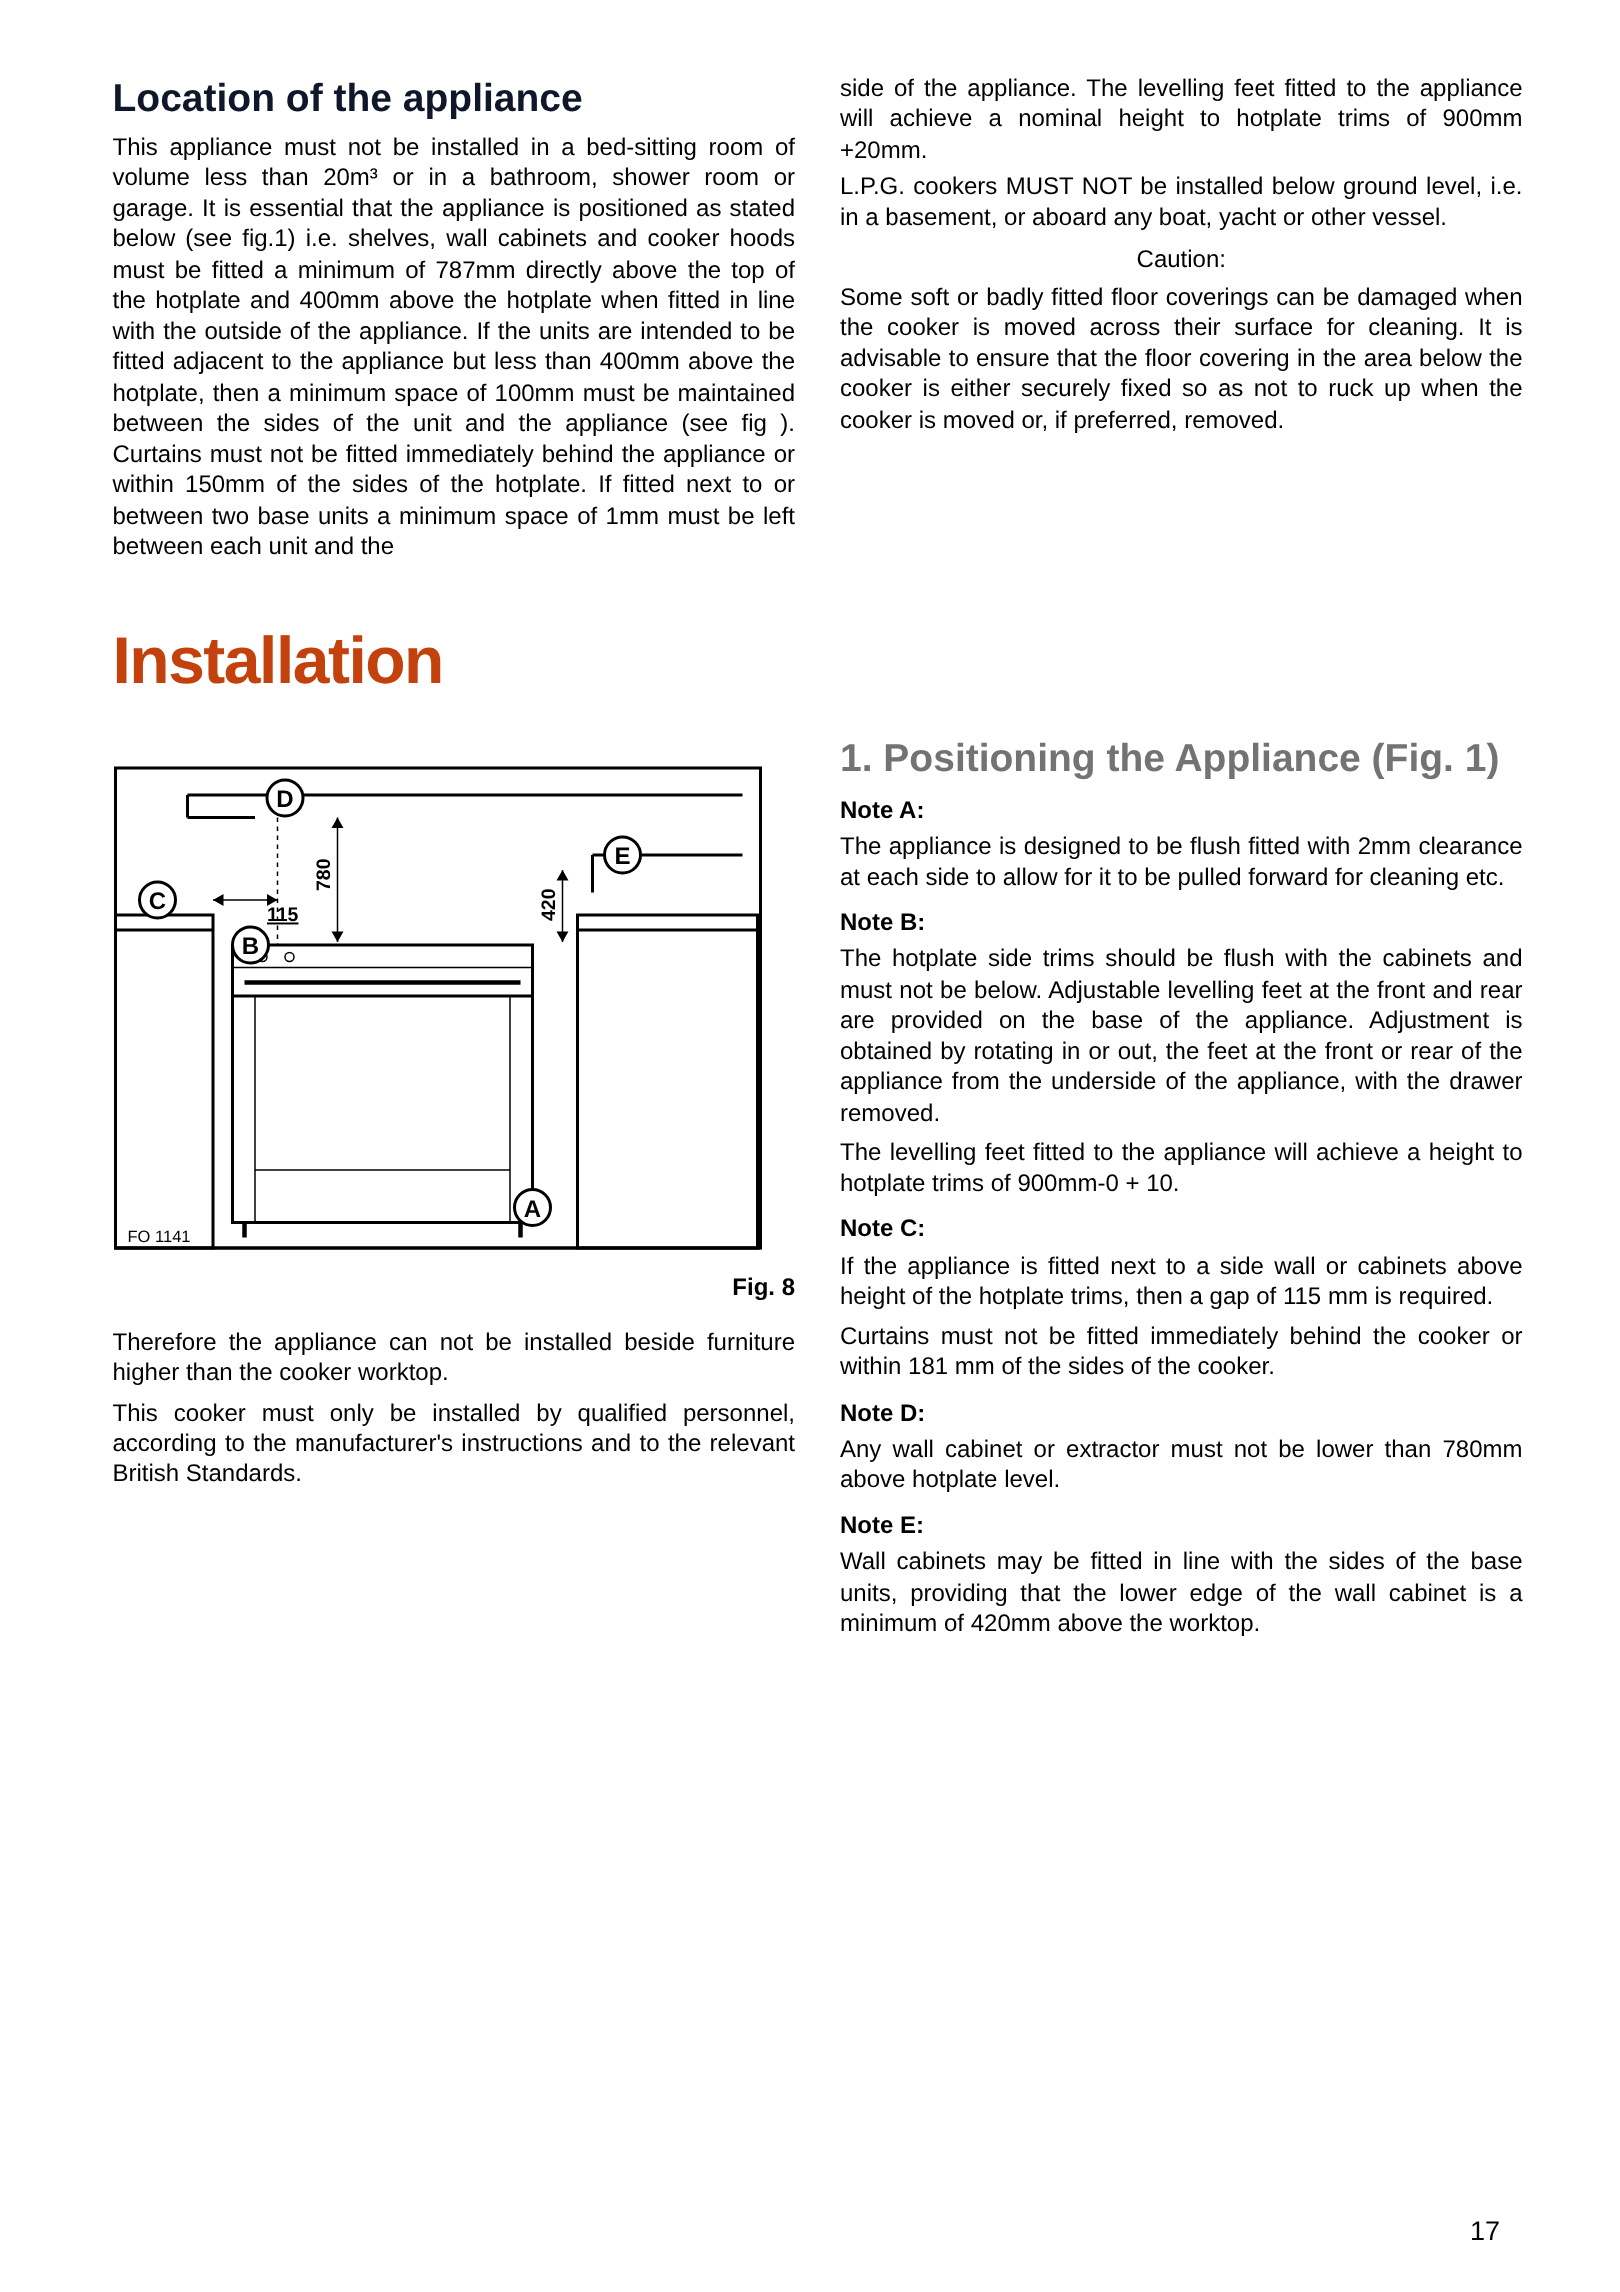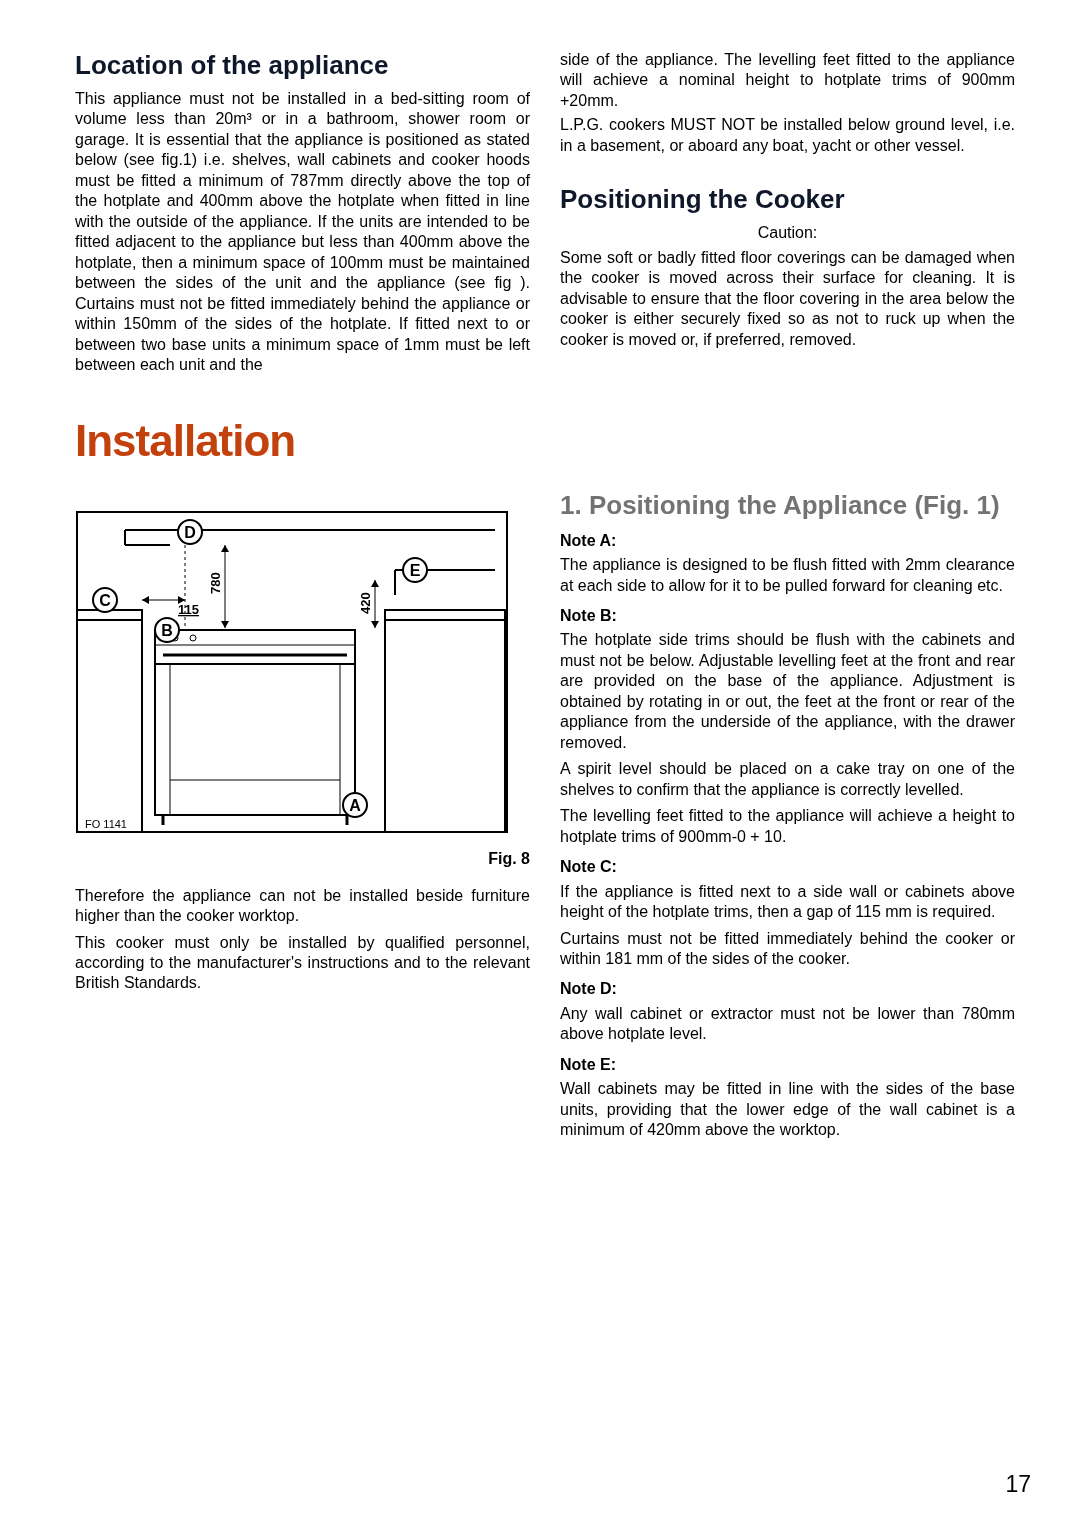--- a/index.html
+++ b/index.html
@@ -57,36 +57,35 @@
     }
     svg { display: block; }
     .figcap {
       display: flex;
       justify-content: space-between;
       font-size: 14px;
     }
     .pagenum {
       position: absolute;
       bottom: 30px;
-      right: 49px;
-      font-size: 23px;
+      right: 80px;
+      font-size: 18px;
     }
   </style>
 </head>
 <body>
 
 <div class="columns">
   <div class="col">
     <h2>Location of the appliance</h2>
     <p>This appliance must not be installed in a bed-sitting room of volume less than 20m³ or in a bathroom, shower room or garage.  It is essential that the appliance is positioned as stated below (see fig.1) i.e. shelves, wall cabinets and cooker hoods must be fitted a minimum of 787mm directly above the top of the hotplate and 400mm above the hotplate when fitted in line with the outside of the appliance.  If the units are intended to be fitted adjacent to the appliance but less than 400mm above the hotplate, then a minimum space of 100mm must be maintained between the sides of the unit and the appliance (see fig ).  Curtains must not be fitted immediately behind the appliance or within 150mm of the sides of the hotplate. If fitted next to or between two base units a minimum space of 1mm must be left between each unit and the</p>
   </div>
   <div class="col">
     <p>side of the appliance.  The levelling feet fitted to the appliance will achieve a nominal height to hotplate trims of 900mm  +20mm.</p>
     <p>L.P.G. cookers MUST NOT be installed below ground level, i.e. in a basement, or aboard any boat, yacht or other vessel.</p>
-    <h2 style="margin-top:28px;">Positioning the Cooker</h2>
     <p style="text-align:center;margin-top:8px;">Caution:</p>
     <p>Some soft or badly fitted floor coverings can be damaged when the cooker is moved across their surface for cleaning. It is advisable to ensure that the floor covering in the area below the cooker is either securely fixed so as not to ruck up when the cooker is moved or, if preferred, removed.</p>
   </div>
 </div>
 
 <h1>Installation</h1>
 
 <div class="columns">
   <div class="col">
     <div class="figure">
@@ -170,21 +169,20 @@
     <p style="margin-top:6px;">Therefore the appliance can not be installed beside furniture higher than the cooker worktop.</p>
     <p style="margin-top:6px;">This cooker must only be installed by qualified personnel, according to the manufacturer's instructions and to the relevant British Standards.</p>
   </div>
 
   <div class="col">
     <h3>1. Positioning the Appliance (Fig. 1)</h3>
     <p class="sub">Note A:</p>
     <p>The appliance is designed to be flush fitted with 2mm clearance at each side to allow for it to be pulled forward for cleaning etc.</p>
     <p class="sub">Note B:</p>
     <p>The hotplate side trims should be flush with the cabinets and must not be below. Adjustable levelling feet at the front and rear are provided on the base of the appliance. Adjustment is obtained by rotating in or out, the feet at the front or rear of the appliance from the underside of the appliance, with the drawer removed.</p>
-    <p style="margin-top:6px;">A spirit level should be placed on a cake tray on one of the shelves to confirm that the appliance is correctly levelled.</p>
     <p style="margin-top:6px;">The levelling feet fitted to the appliance will achieve a height to hotplate trims of 900mm-0 + 10.</p>
     <p class="sub">Note C:</p>
     <p>If the appliance is fitted next to a side wall or cabinets above height of the hotplate trims, then a gap of 115 mm is required.</p>
     <p style="margin-top:6px;">Curtains must not be fitted immediately behind the cooker or within 181 mm of the sides of the cooker.</p>
     <p class="sub">Note D:</p>
     <p>Any wall cabinet or extractor must not be lower than 780mm above hotplate level.</p>
     <p class="sub">Note E:</p>
     <p>Wall cabinets may be fitted in line with the sides of the base units, providing that the lower edge of the wall cabinet is a minimum of 420mm above the worktop.</p>
   </div>
 </div>

